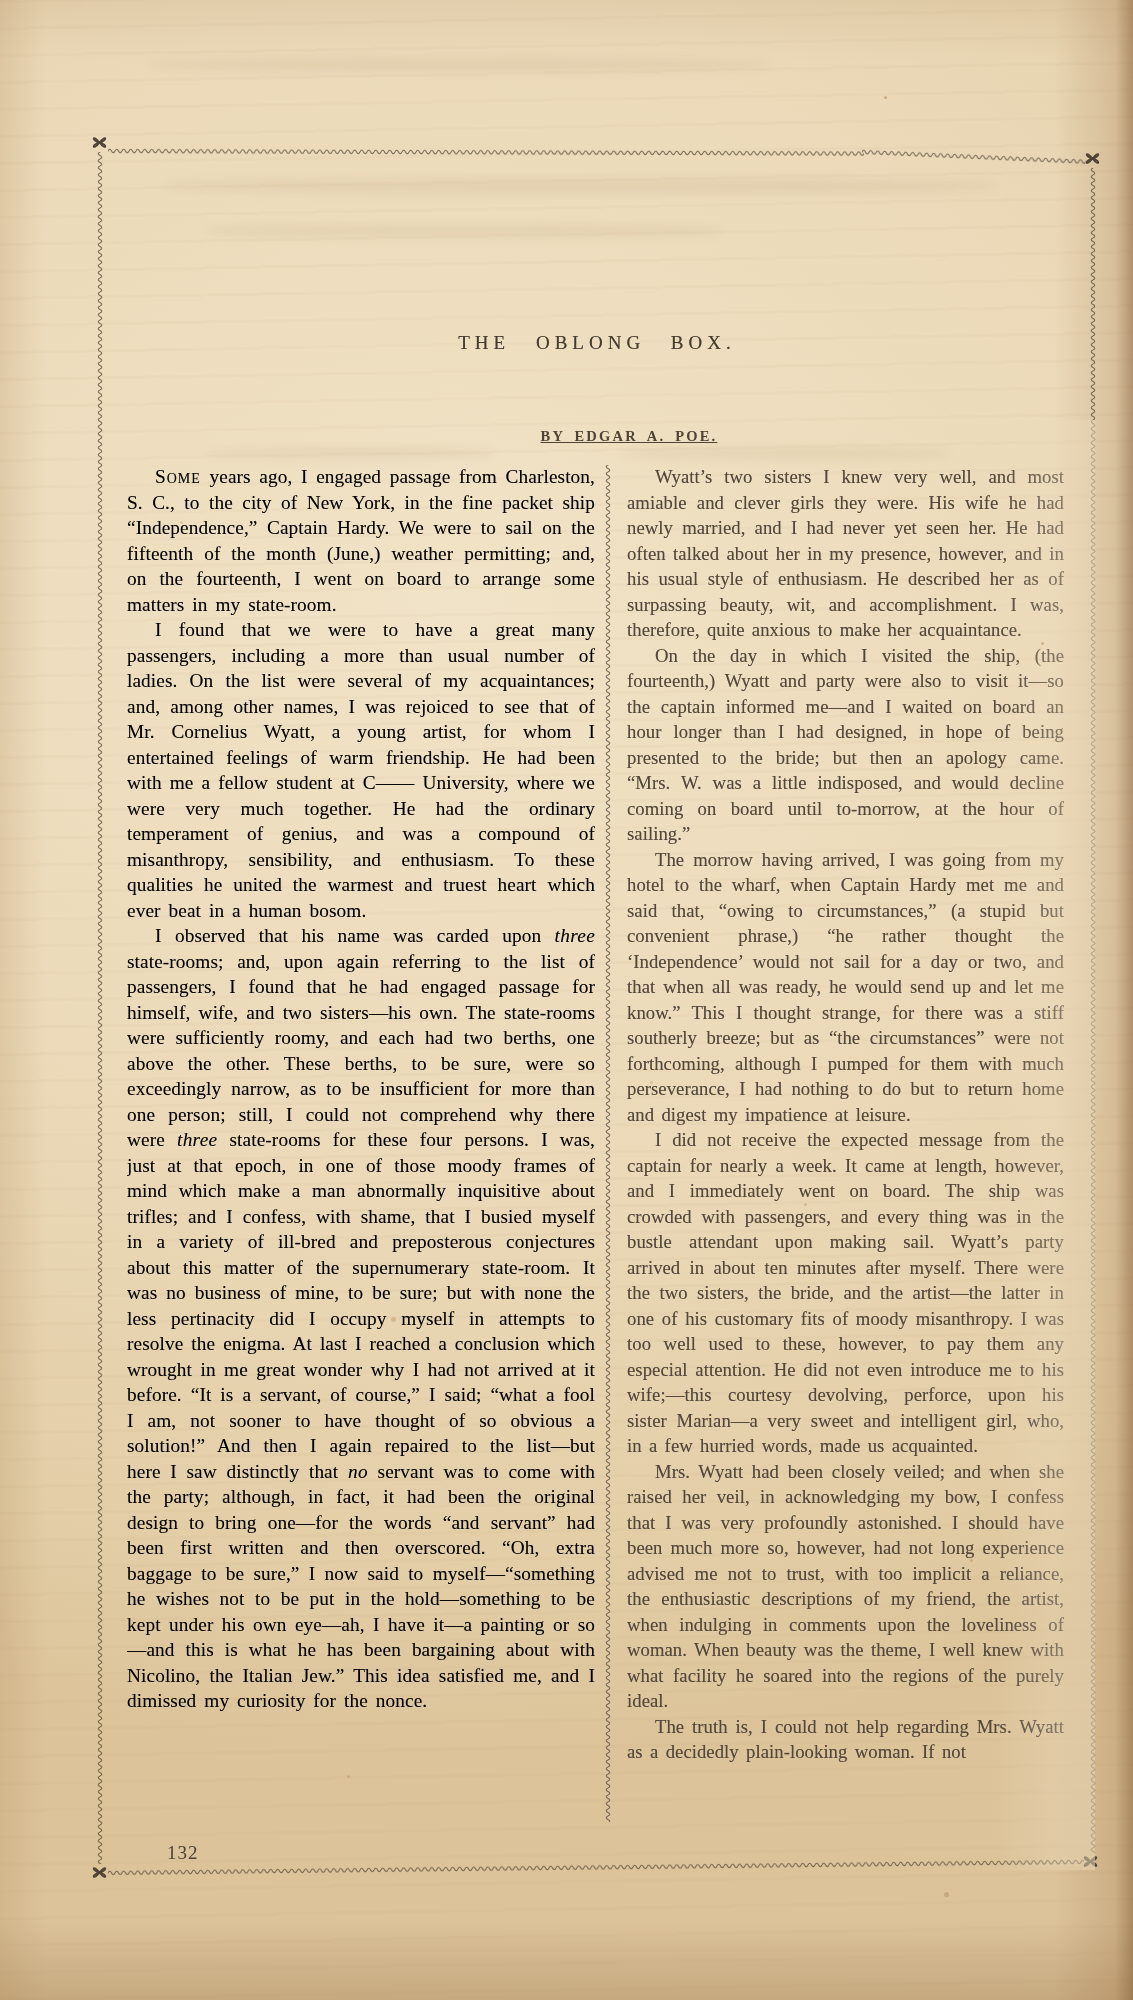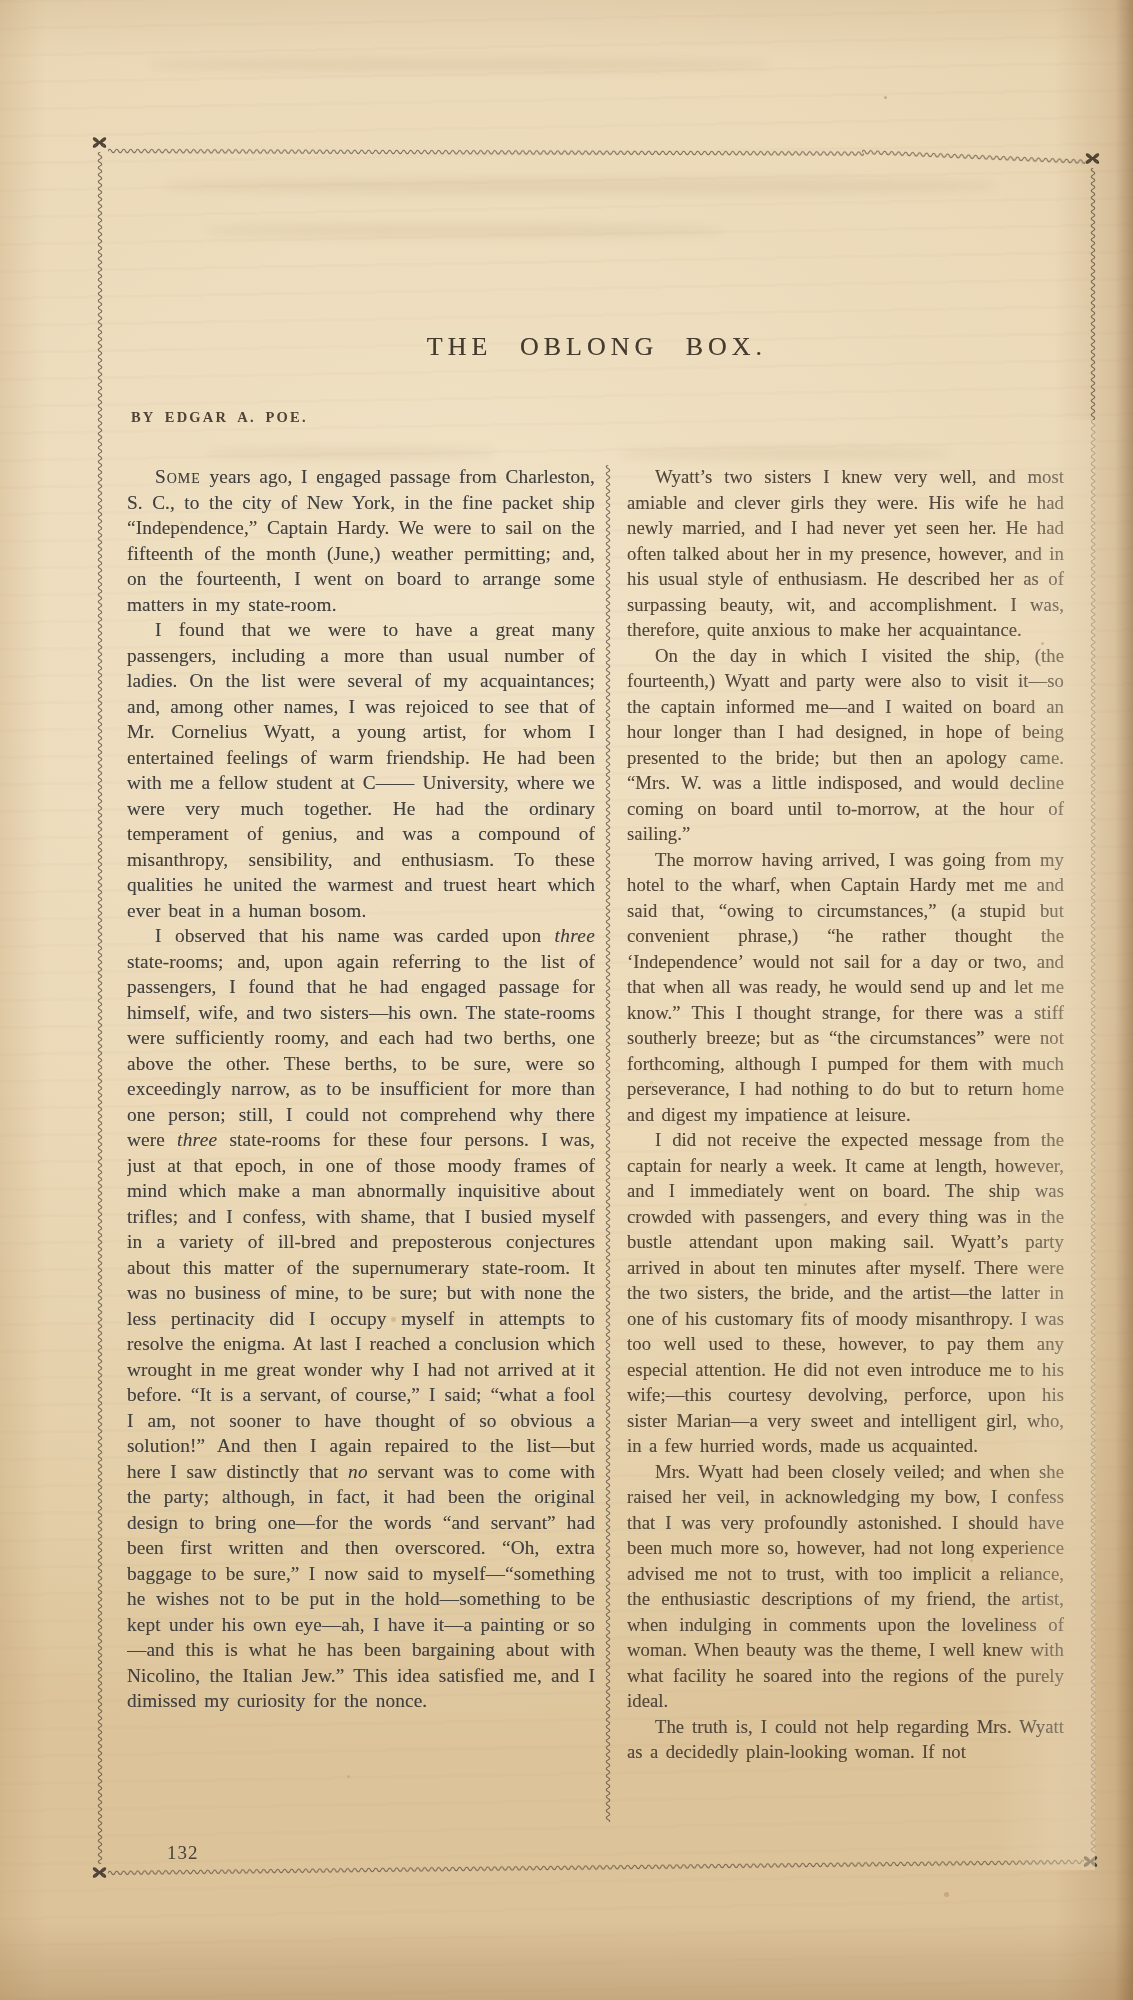--- a/index.html
+++ b/index.html
@@ -17,35 +17,36 @@
     color:#4b4237;
   }
   
   .ghost{position:absolute;background:rgba(148,116,76,.10);filter:blur(5px);border-radius:45%;pointer-events:none;}
   
   .strip{position:absolute;overflow:visible;}
   .orn{position:absolute;width:19px;height:19px;color:#4e4234;}
   
   .title{
     position:absolute;left:99px;top:333px;width:996px;
-    text-align:center;font-size:26px;line-height:1.1;font-weight:400;
+    text-align:center;font-size:19px;line-height:1.1;font-weight:400;
     letter-spacing:5px;word-spacing:16px;color:#44false;
     color:#453c30;margin:0;text-shadow:0 0 .5px rgba(69,60,48,.55);
   }
   .byline{
-    position:absolute;left:99px;top:409px;width:996px;
-    text-align:left;font-size:14.5px;font-weight:700;
+    position:absolute;left:99px;top:428px;width:996px;
+    text-align:center;font-size:14.5px;font-weight:700;
     letter-spacing:2.2px;word-spacing:4px;color:#4e4335;
     transform:translateX(32px);
+    text-decoration:underline;
   }
   
   .col{
     position:absolute;top:464px;height:1386px;overflow:hidden;
     text-align:justify;text-justify:inter-word;
-    color:#404040;text-shadow:0 0 .4px rgba(74,64,54,.4);
+    color:#000000;text-shadow:0 0 .4px rgba(74,64,54,.4);
   }
   .col-left{left:127px;width:468px;font-size:19.3px;line-height:25.5px;word-spacing:3px;letter-spacing:.1px;}
   .col-right{left:627px;width:437px;font-size:18.7px;line-height:25.5px;word-spacing:2.6px;letter-spacing:.05px;color:#52473b;}
   .col p{margin:0;text-indent:28px;}
   .col i{letter-spacing:.3px;font-style:italic;}
   .sc{font-variant:small-caps;letter-spacing:1px;}
   .page-number{position:absolute;left:167px;top:1842px;font-size:19px;color:#4a4036;letter-spacing:1px;}
   
   .fade-right{
     position:absolute;left:995px;top:420px;width:100px;height:1450px;pointer-events:none;

